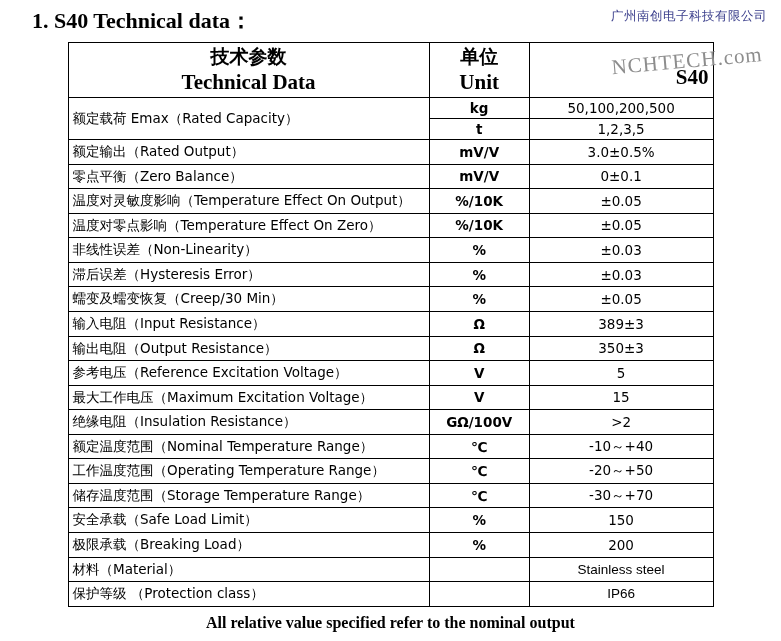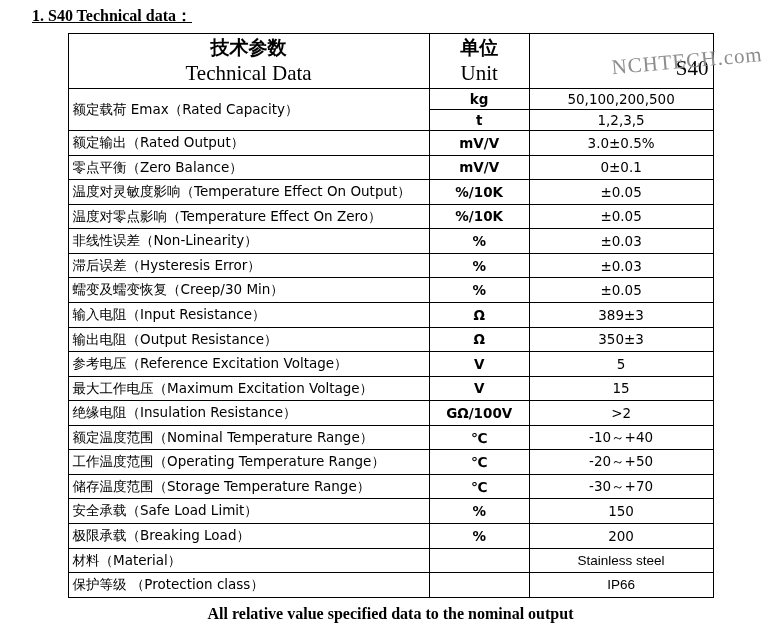--- a/index.html
+++ b/index.html
@@ -17,25 +17,24 @@
   }
   .page {
     width: 781px;
     height: 641px;
     position: relative;
     box-sizing: border-box;
     padding: 0 10px;
   }
   .doc-title {
     font-family: "Liberation Serif", serif;
-    font-size: 16px;
+    font-size: 22px;
     font-weight: bold;
     padding: 6px 0 6px 22px;
     letter-spacing: 0px;
-    text-decoration: underline;
   }
   .watermark-line1 {
     position: absolute;
     right: 14px;
     top: 8px;
     color: #3b3f8c;
     font-family: "Liberation Sans", sans-serif;
     font-size: 12.5px;
     letter-spacing: 0.5px;
     white-space: nowrap;
@@ -75,21 +74,21 @@
     padding: 4px 2px 6px 2px;
   }
   .hdr-cn {
     font-size: 19px;
     font-family: "DejaVu Sans", sans-serif;
     font-weight: bold;
   }
   .hdr-en {
     font-size: 21px;
     font-family: "Liberation Serif", serif;
-    font-weight: normal;
+    font-weight: bold;
   }
   .param {
     text-align: left;
     padding-left: 6px;
     font-family: "DejaVu Sans", sans-serif;
     font-size: 13px;
     line-height: 1.45;
     margin-left: 16px;
   }
   .unit, .value {
@@ -110,20 +109,21 @@
     padding-top: 7px;
   }
 </style>
 </head>
 <body>
 
 <div class="page">
 
   <div class="doc-title">1. S40 Technical data：</div>
 
+  <div class="watermark-line1">广州南创电子科技有限公司</div>
   <div class="watermark-line2">NCHTECH.com</div>
 
   <table class="spec">
     <colgroup>
       <col class="c-param">
       <col class="c-unit">
       <col class="c-value">
     </colgroup>
     <thead>
       <tr>
@@ -241,15 +241,15 @@
           <td class="value value-serif">Stainless steel</td>
         </tr>
         <tr>
           <td class="param">保护等级  （Protection class）</td>
           <td class="unit"></td>
           <td class="value value-serif">IP66</td>
         </tr>
       </tbody>
   </table>
 
-  <div class="footer-note">All relative value specified data to the nominal output</div>
+  <div class="footer-note">All relative value specified refer to the nominal output</div>
 
 </div>
 
 </body></html>

